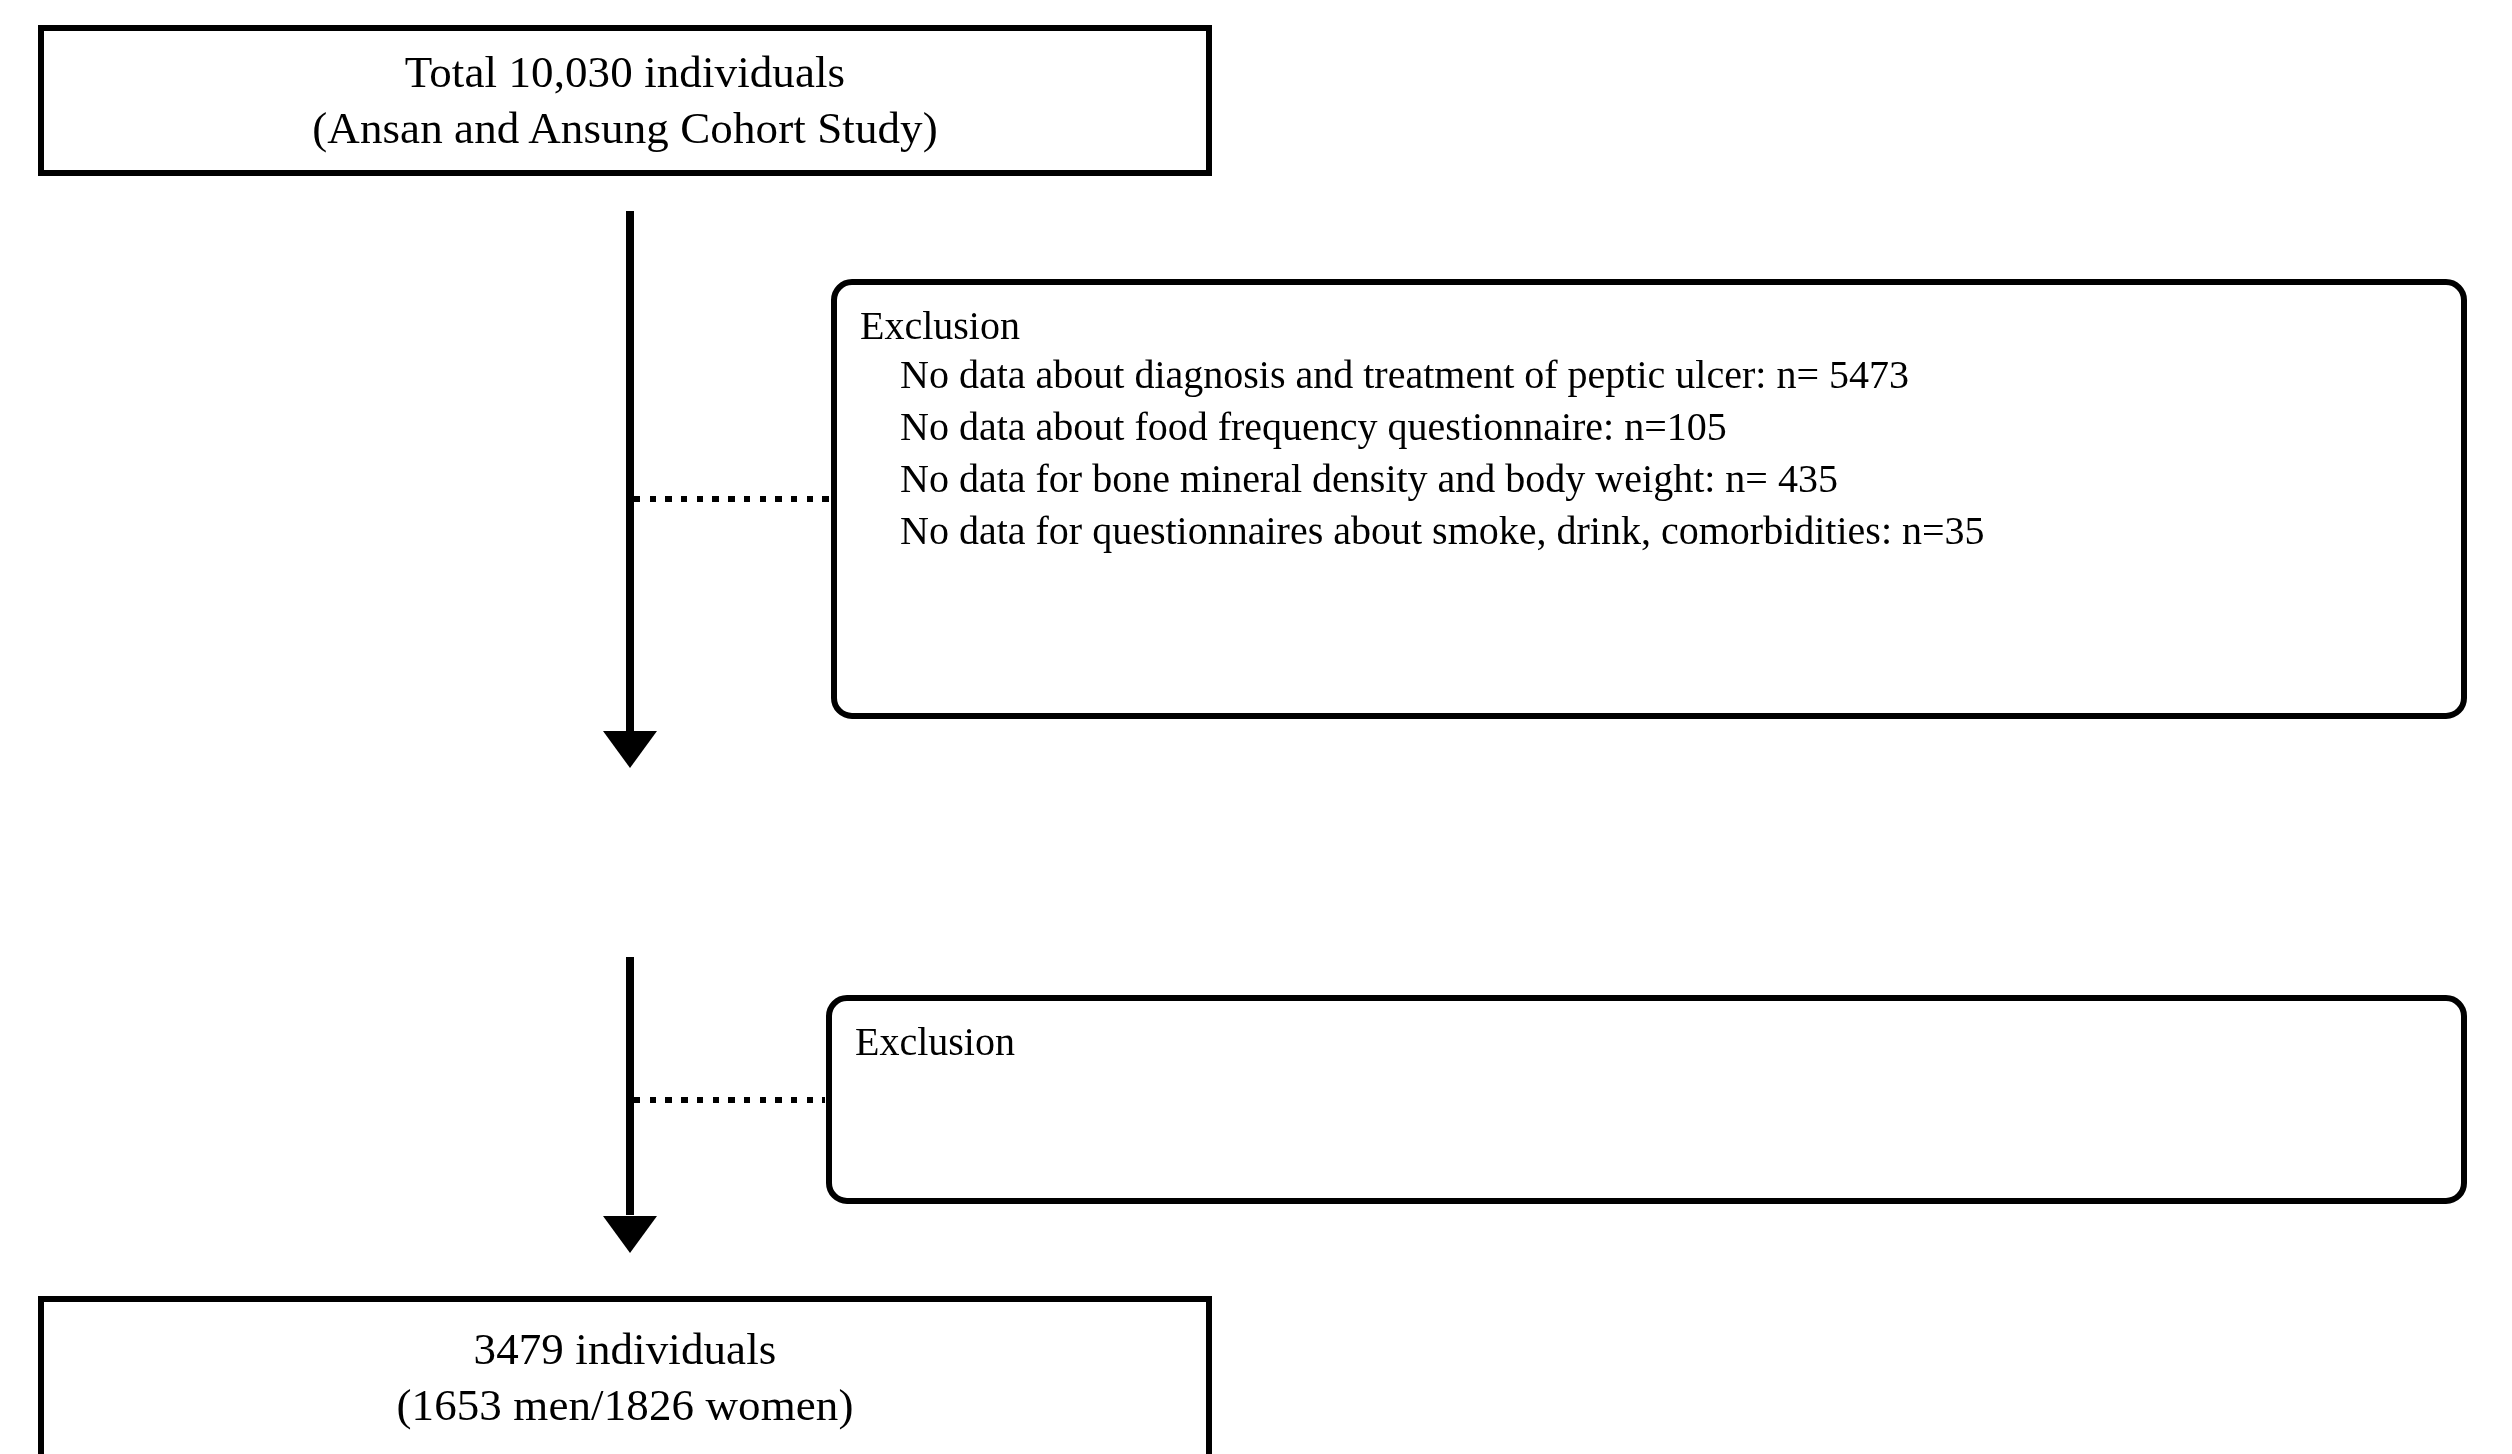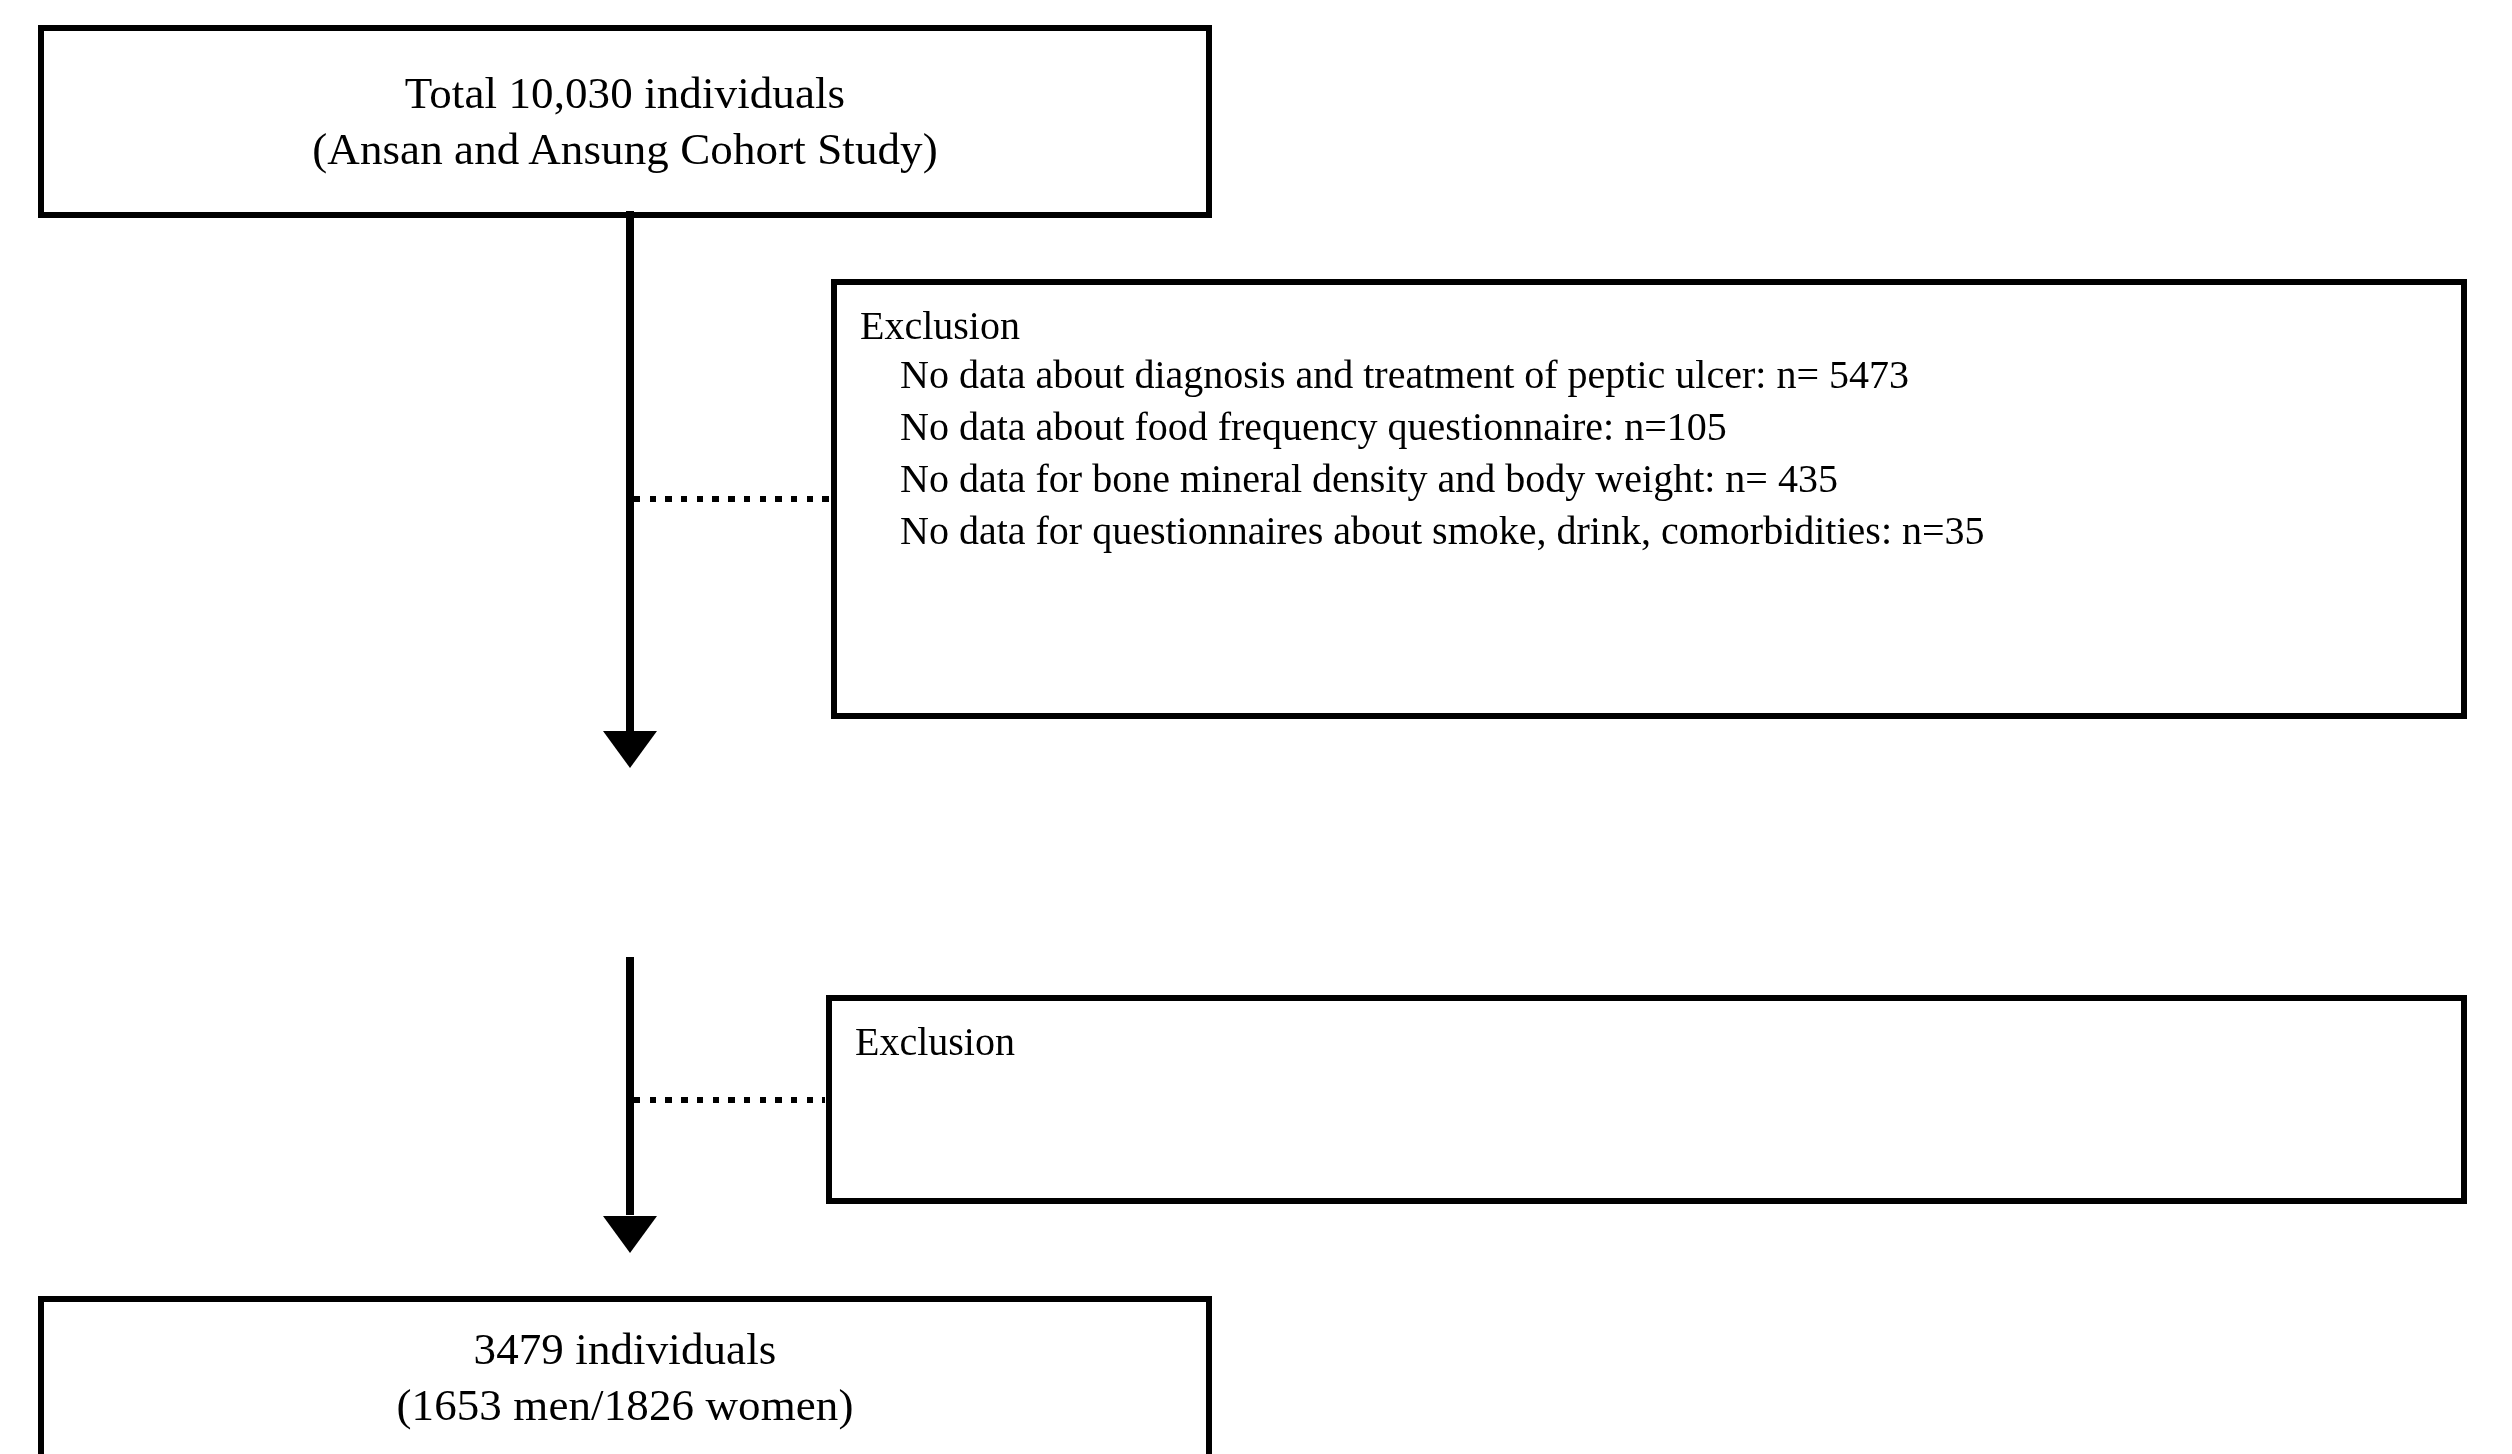--- a/index.html
+++ b/index.html
@@ -35,20 +35,21 @@
   }
   .cohort-line {
     font-size: 45px;
     line-height: 1.24;
     white-space: nowrap;
     letter-spacing: 0.1px;
   }
 
   .node-box.exclusion {
     padding: 17px 0 0 23px;
+    border-radius: 21px;
   }
   .excl-heading {
     font-size: 40px;
     line-height: 1.18;
     white-space: nowrap;
   }
   .excl-list {
     margin: 0;
     padding: 0;
     list-style: none;
@@ -84,21 +85,21 @@
         to right,
         #000000 0px, #000000 6.4px,
         rgba(0,0,0,0) 6.4px, rgba(0,0,0,0) 15.7px);
   }
 </style>
 </head>
 <body>
 
 <div id="canvas">
 
-  <div class="node-box cohort" style="left:38px; top:25px; width:1174px; height:193px;">
+  <div class="node-box cohort" style="left:38px; top:25px; width:1174px; height:151px;">
     <div class="cohort-line">Total 10,030 individuals</div>
     <div class="cohort-line">(Ansan and Ansung Cohort Study)</div>
   </div>
 
   <div class="vline" style="left:626px; top:211px; height:520px;"></div>
   <div class="arrowhead" style="left:603px; top:731px;"></div>
 
   <div class="dotline" style="left:634px; top:496px; width:196px;"></div>
 
   <div class="node-box exclusion" style="left:831px; top:279px; width:1636px; height:440px;">

